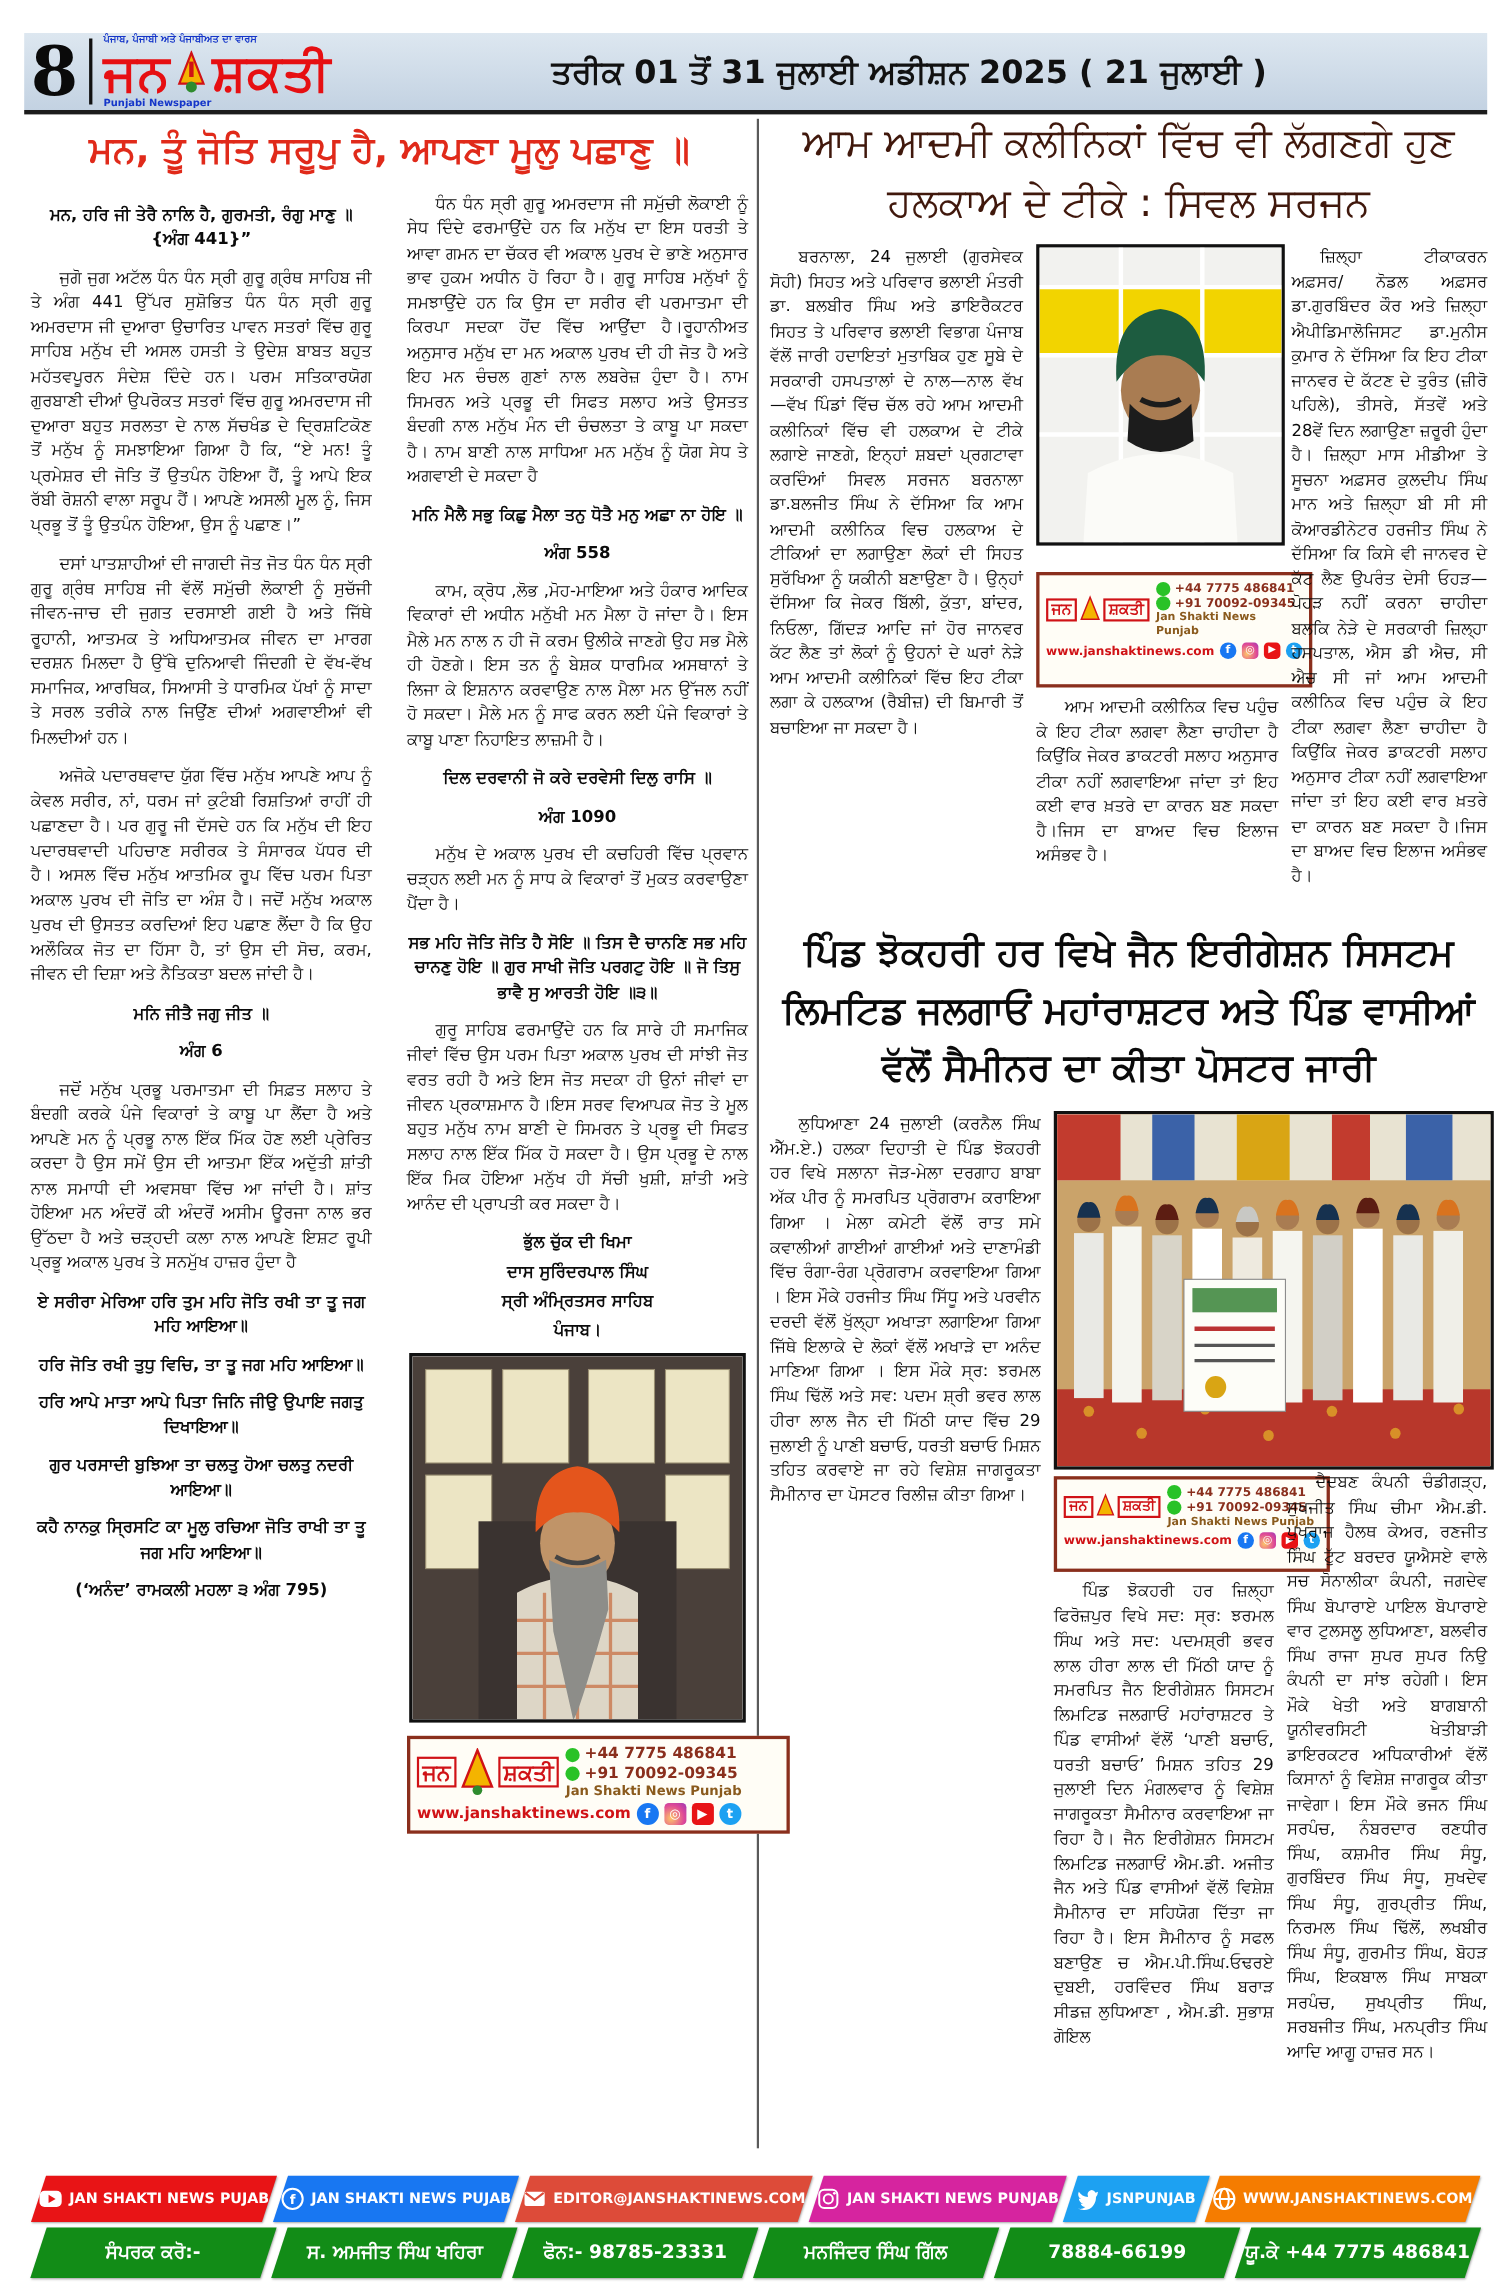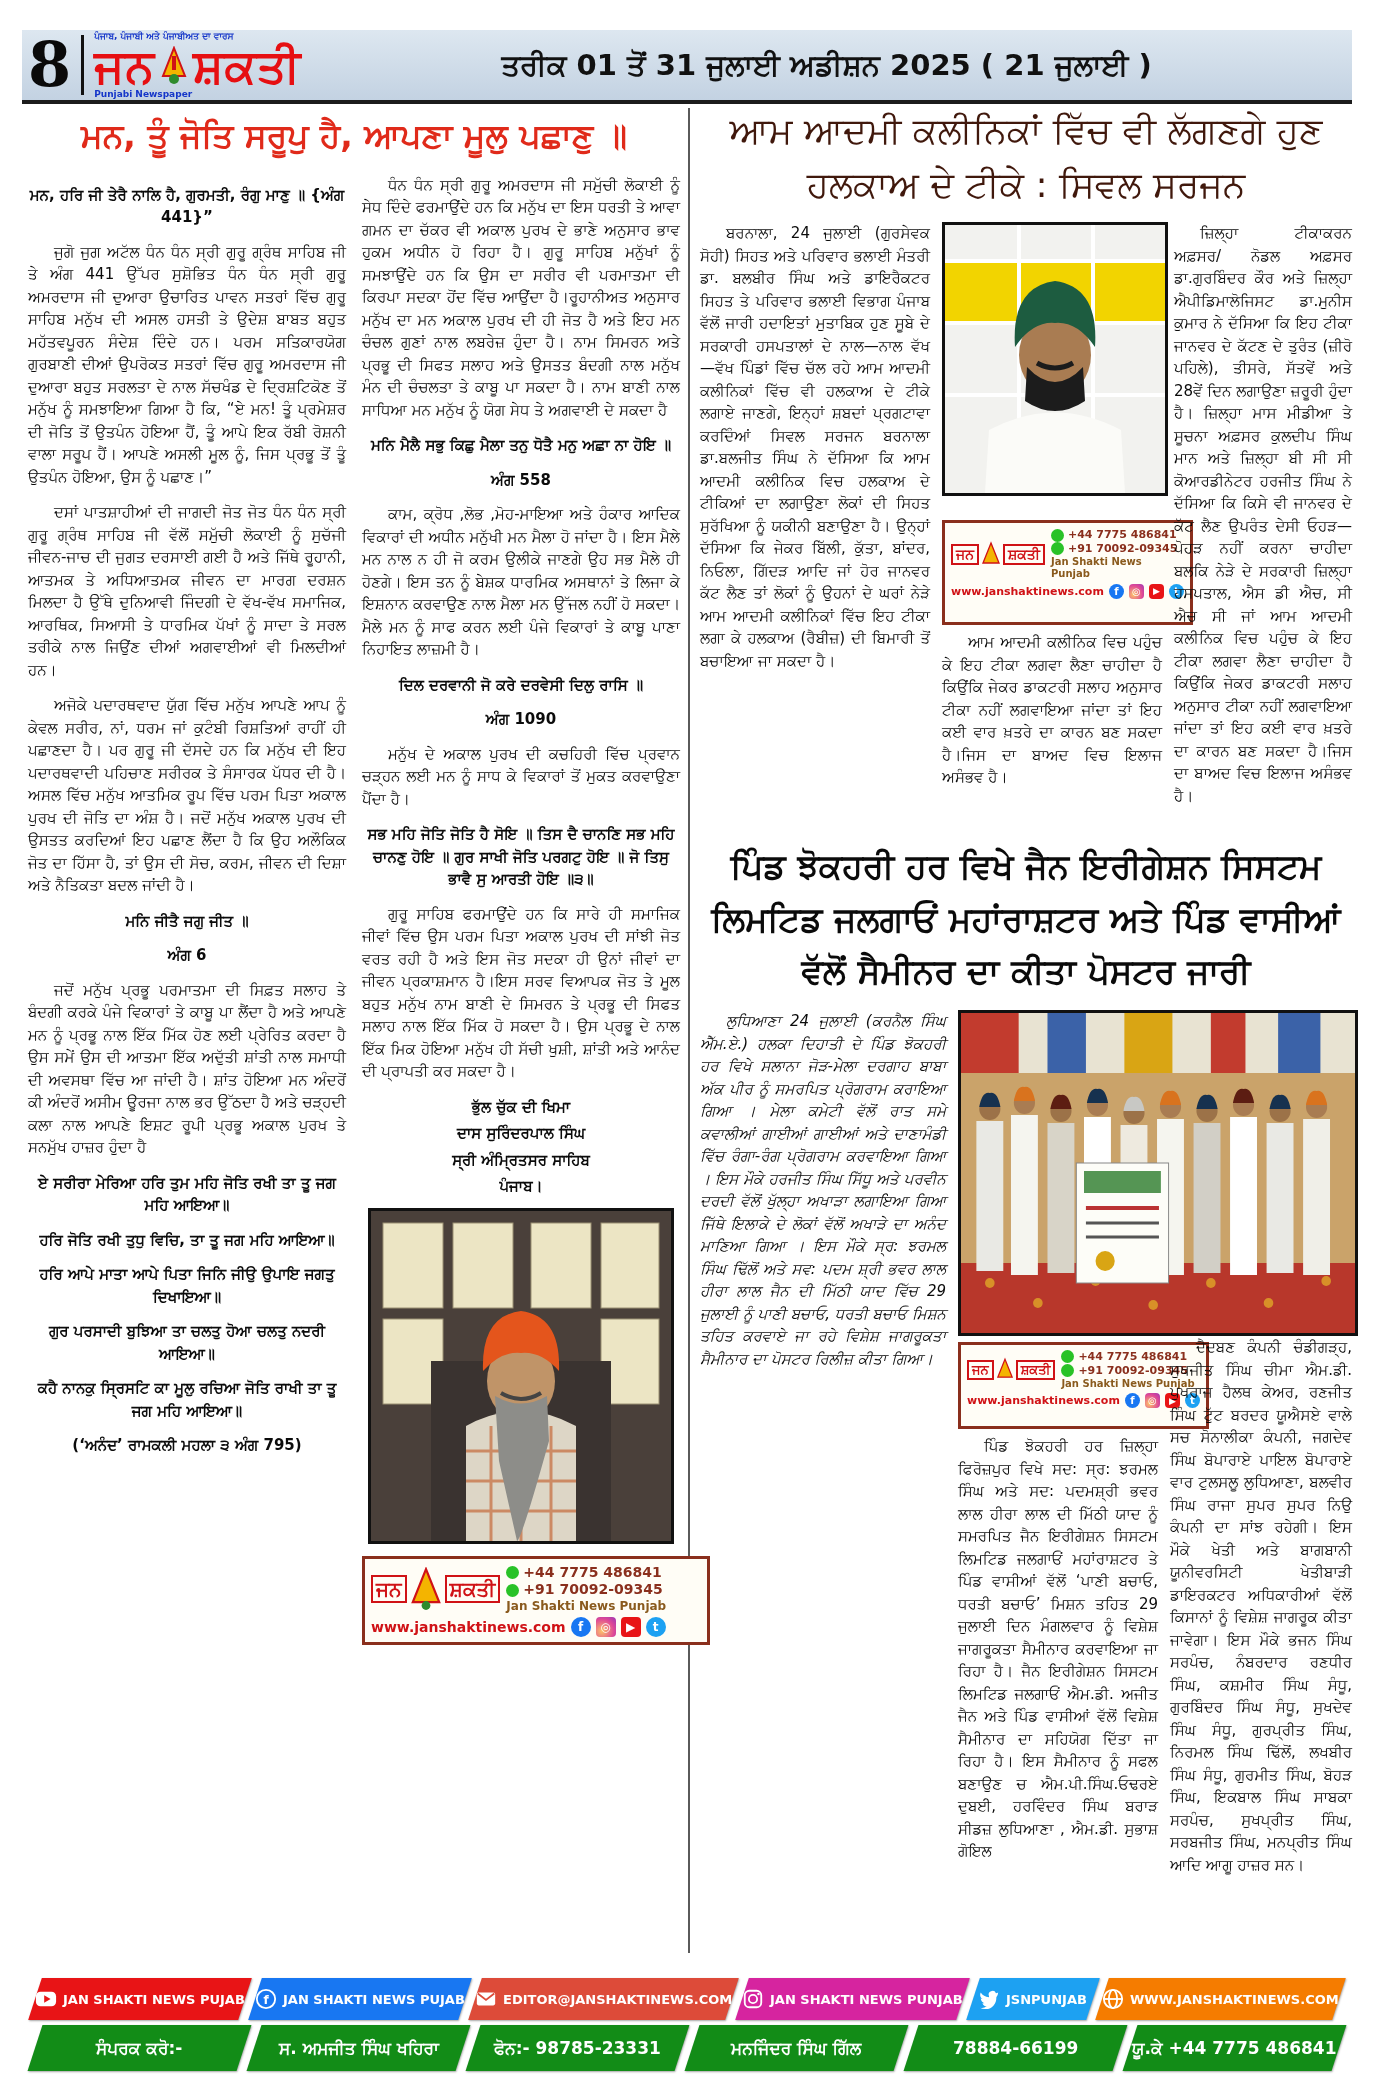--- a/index.html
+++ b/index.html
@@ -23,21 +23,21 @@
   .edition-line{flex:1;text-align:center;font-size:29px;font-weight:bold;color:#111;}
   .region-title{font-size:40px;font-weight:bold;color:#111;padding-right:14px;letter-spacing:1px;
     text-shadow:1px 1px 0 #888;font-family:"DejaVu Serif",serif;}
   
   .v-divider{position:absolute;left:688px;top:108px;height:1845px;border-left:2px solid #5a5a5a;}
   .left-article{position:absolute;left:28px;top:108px;width:652px;}
   .right-section{position:absolute;left:700px;top:104px;width:652px;}
   .headline-red{color:#e02a1a;font-size:33px;font-weight:bold;text-align:center;line-height:1.45;margin:4px 0 14px;}
   .headline-brown{color:#40180c;font-size:36px;font-weight:normal;text-align:center;line-height:1.5;margin:0 0 10px;}
   .headline-black{color:#0a0a0a;font-size:34px;font-weight:bold;text-align:center;line-height:1.55;margin:20px 0 12px;}
-  .twocol{display:flex;gap:16px;}
+  .twocol{display:flex;gap:32px;}
   .col{flex:1;min-width:0;}
   .para{font-size:15px;line-height:1.5;text-align:justify;margin:0 0 13px;}
   .para.body{text-indent:26px;}
   .para.verse{text-align:center;font-weight:600;text-indent:0;margin:10px 0 12px;}
   .para.attrib{text-align:center;font-weight:bold;text-indent:0;margin:4px 0;}
   
   .photo-frame{border:3px solid #111;display:block;}
   .author-photo{margin:10px auto 12px;width:300px;}
   
   .jsbox{border:3px solid #8a2f1d;background:#fffdf6;padding:5px 6px;margin:6px auto;}
@@ -57,21 +57,21 @@
   .soc.yt{background:#e81416;}
   .soc.tw{background:#1da1f2;border-radius:50%;}
   
   .article1-grid{display:grid;grid-template-columns:230px 220px 1fr;column-gap:12px;}
   .a1-col1{grid-column:1;grid-row:1 / span 3;}
   .a1-photo{grid-column:2;grid-row:1;}
   .a1-logo{grid-column:2;grid-row:2;}
   .a1-col2txt{grid-column:2;grid-row:3;}
   .a1-col3{grid-column:3;grid-row:1 / span 3;}
   .article2-grid{display:grid;grid-template-columns:246px 200px 1fr;column-gap:12px;}
-  .a2-col1{grid-column:1;grid-row:1 / span 3;font-style:italic;}
+  .a2-col1{grid-column:1;grid-row:1 / span 3;}
   .a2-photo{grid-column:2 / span 2;grid-row:1;}
   .a2-logo{grid-column:2;grid-row:2;}
   .a2-col2txt{grid-column:2;grid-row:3;}
   .a2-col3{grid-column:3;grid-row:2 / span 2;}
   
   .footer{position:absolute;left:0;top:1978px;width:1374px;}
   .ft-row{display:flex;padding:0 30px;}
   .ft-seg{flex:1;margin:0 5px;transform:skewX(-18deg);display:flex;align-items:center;justify-content:center;height:42px;box-shadow:1px 1px 2px rgba(0,0,0,.35);}
   .ft-seg .inner{transform:skewX(18deg);display:flex;align-items:center;gap:6px;color:#fff;font-weight:bold;font-size:13px;white-space:nowrap;}
   .ft-row.green .ft-seg{background:#128c17;height:46px;margin-top:5px;}

